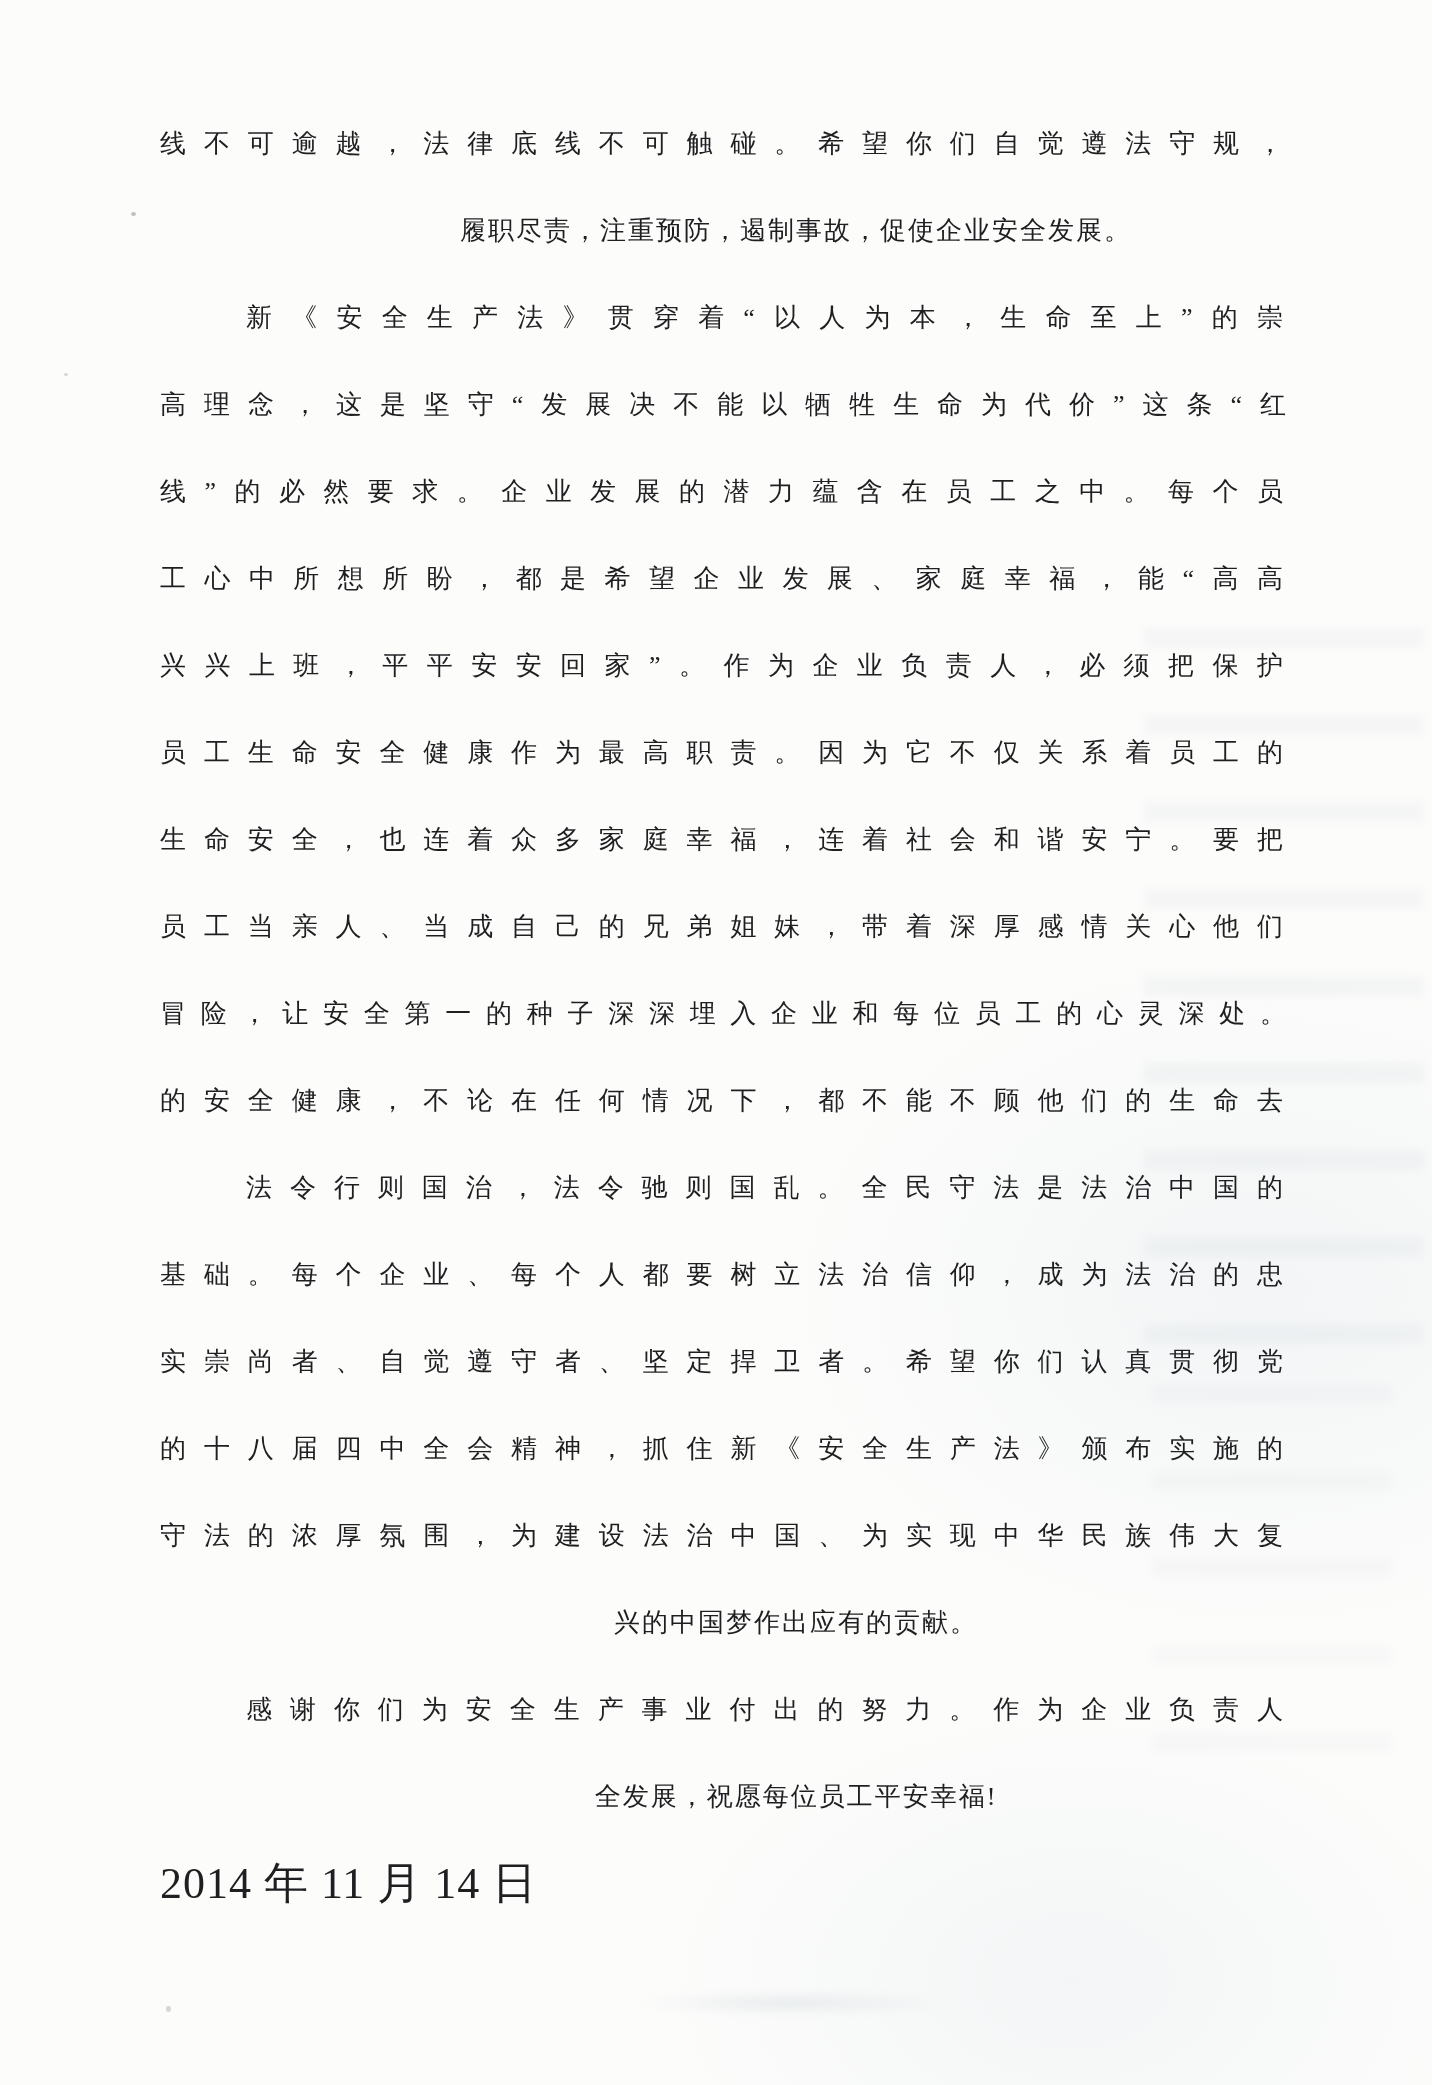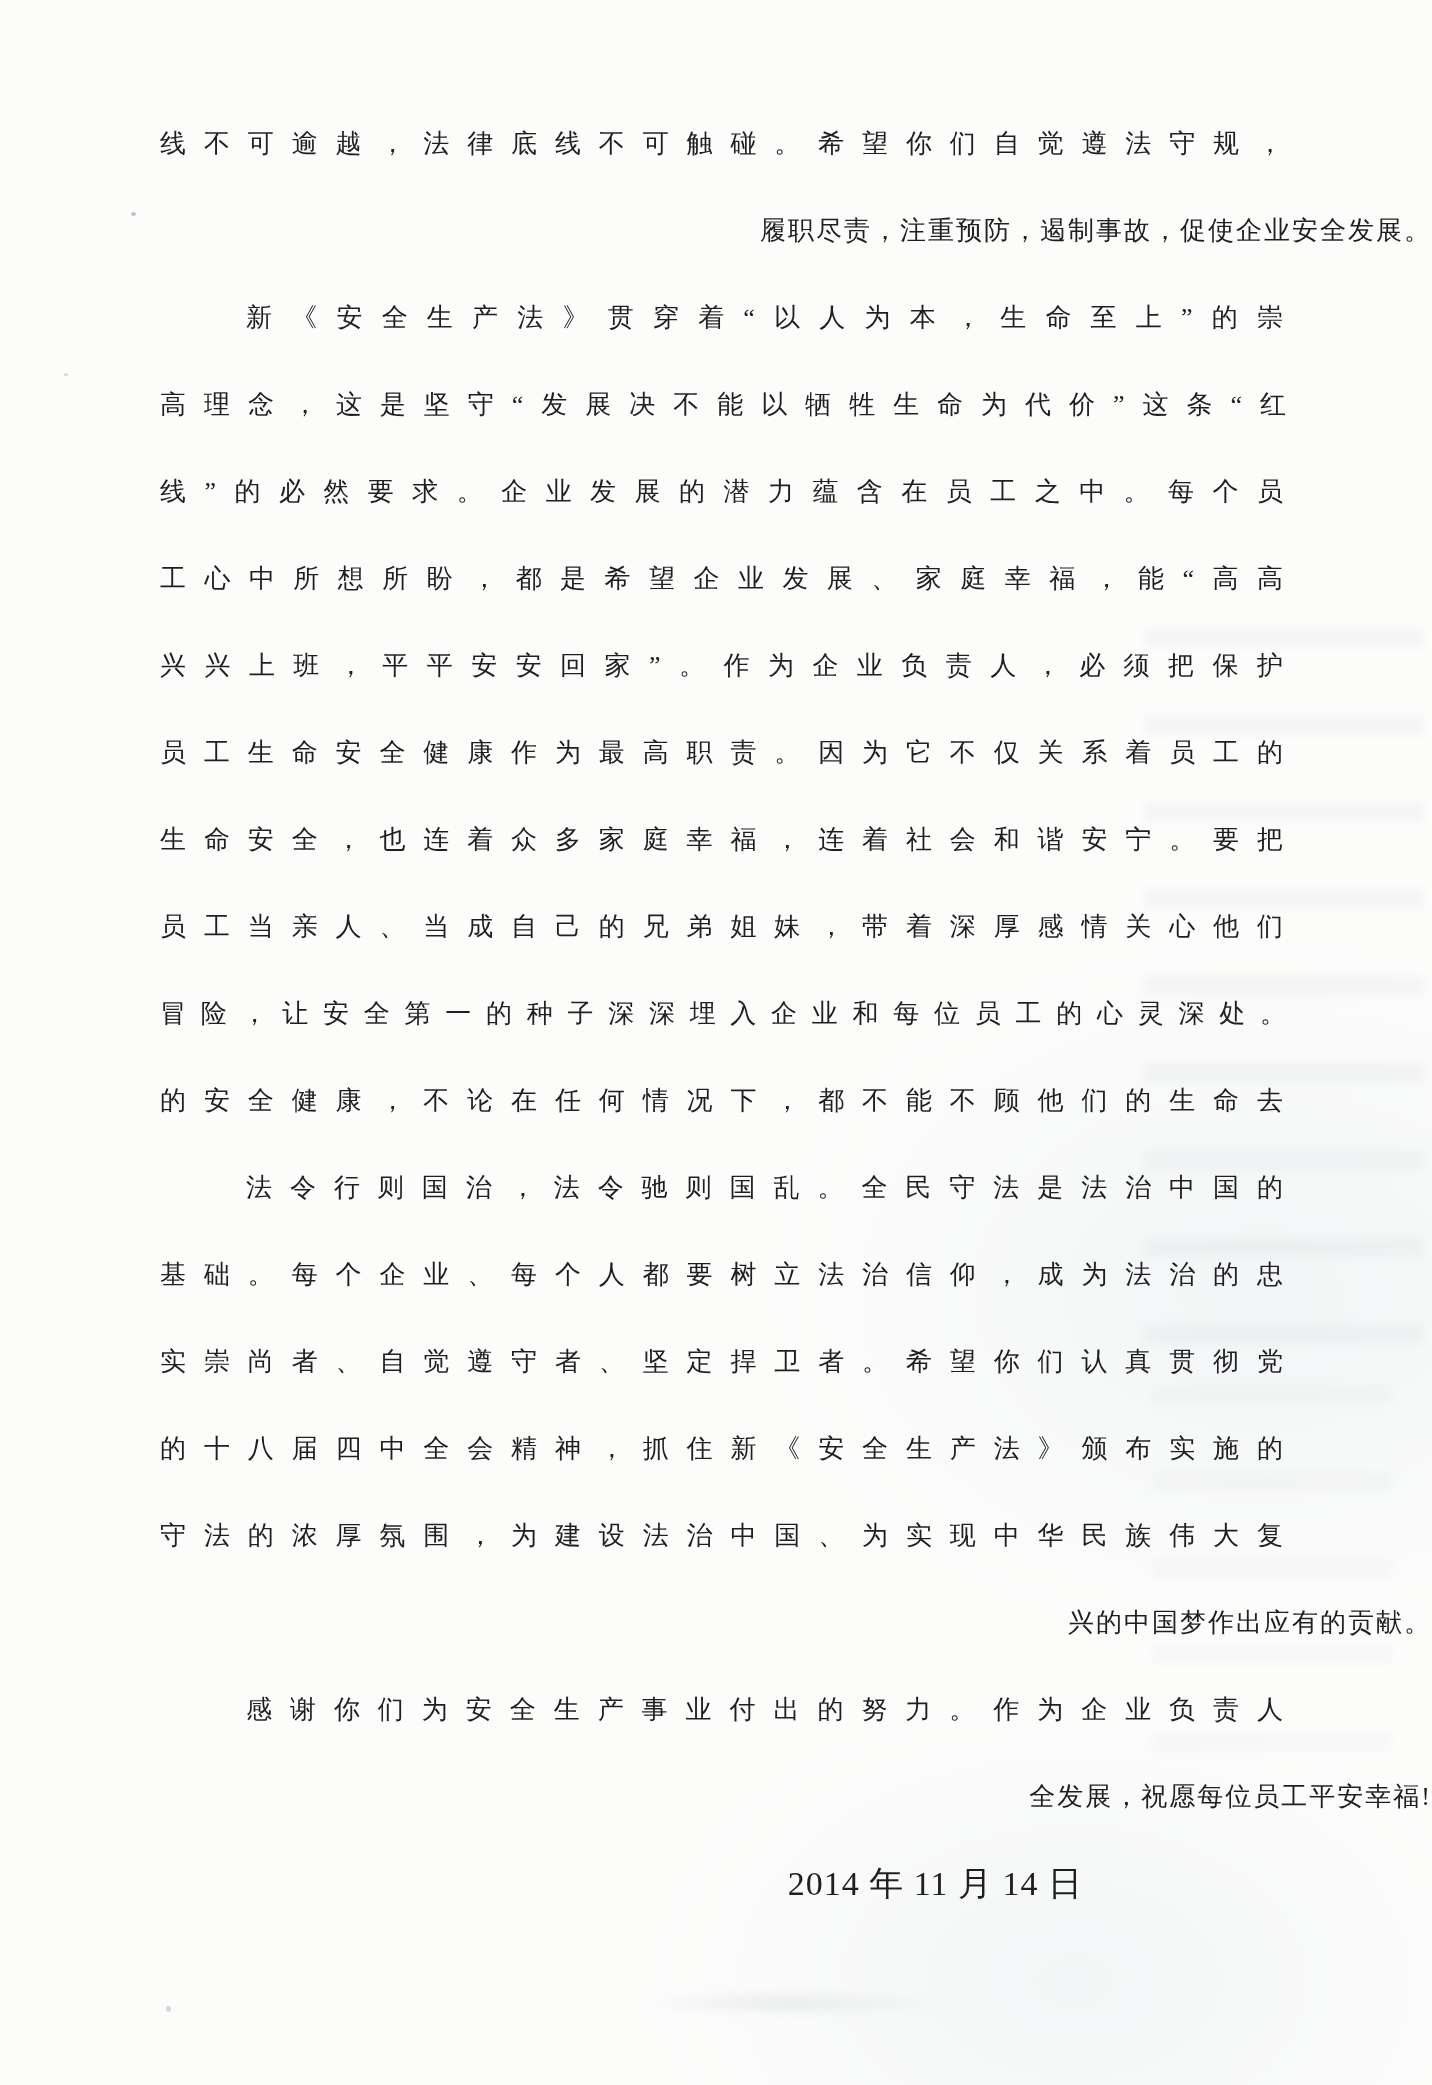--- a/index.html
+++ b/index.html
@@ -35,30 +35,29 @@
     height: 87px;
     width: 1125px;
     text-align: justify;
     text-align-last: justify;
     white-space: nowrap;
     overflow: visible;
   }
   .line.tight { letter-spacing: -1px; }
   .line.last {
     width: auto;
-    text-align: right;
+    text-align: center;
     text-align-last: auto;
   }
   .para.indent .line:first-child { text-indent: 86px; }
   .dateline {
-    font-size: 34px;
+    font-size: 44px;
     letter-spacing: 1px;
     line-height: 87px;
     height: 87px;
-    text-align: right;
     margin-right: 349px;
     font-family: Liberation Serif, serif;
   }
   
   .bleed {
     position: absolute;
     pointer-events: none;
     filter: blur(4px);
     opacity: 0.5;
   }

